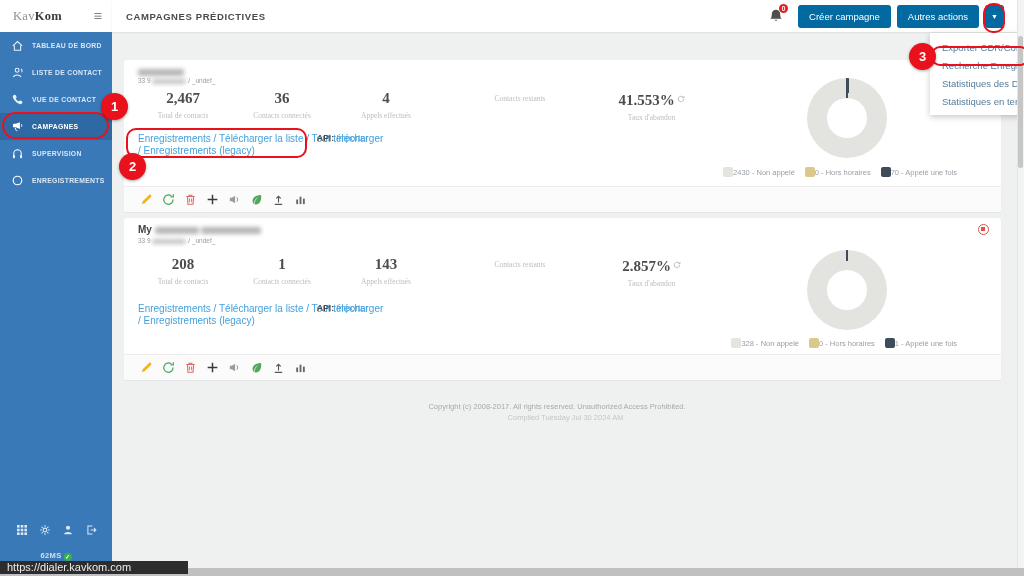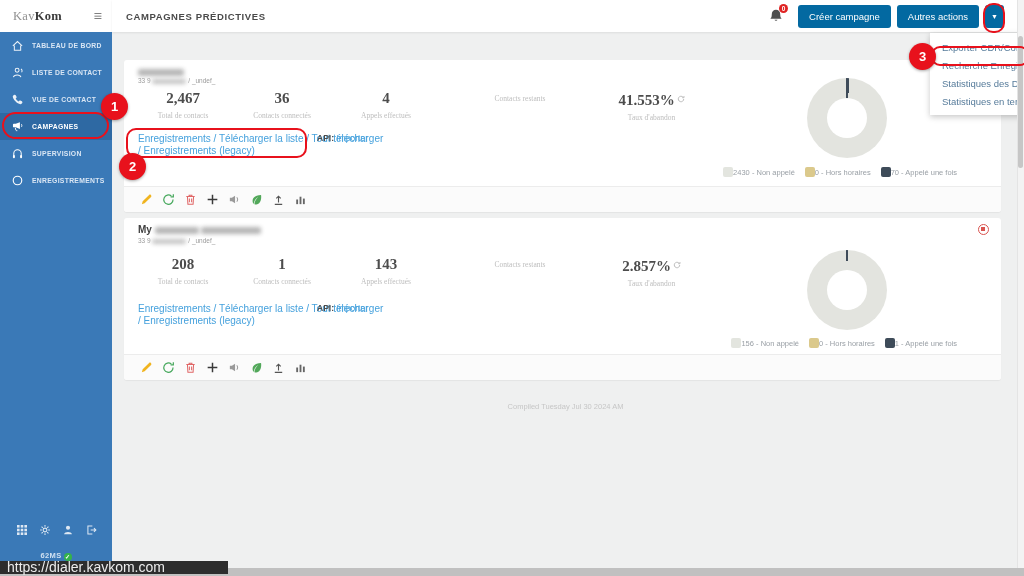--- a/index.html
+++ b/index.html
@@ -81,22 +81,22 @@
   
   .page-footer { position:absolute; left:112px; top:402px; width:890px; text-align:center;
                  font-size:7.5px; color:#a9a9a9; line-height:1.4; }
   .page-footer .dim { color:#c6c6c6;padding-left:17px; }
 
   
   .scroll-track { position:absolute; right:0; top:0; width:7px; height:576px; background:#f3f3f3;
                   border-left:1px solid #e4e4e4; z-index:25; }
   .scroll-thumb { position:absolute; right:1px; top:36px; width:5px; height:132px; background:#c6c6c6; border-radius:3px; }
   .bottom-strip { position:absolute; left:0; bottom:0; width:1024px; height:8px; background:#c0c0c0; z-index:26; }
-  .url-tooltip { position:absolute; left:0; bottom:2px; width:228px; height:13px; background:#2d2d2d; color:#ececec;
-                 font-size:14px; line-height:13px; padding-left:7px; z-index:30; }
+  .url-tooltip { position:absolute; left:0; bottom:2px; width:188px; height:13px; background:#2d2d2d; color:#ececec;
+                 font-size:11px; line-height:13px; padding-left:7px; z-index:30; }
 
   
   .ann { position:absolute; z-index:40; pointer-events:none; }
   .ann-box { border:2.5px solid #e8111c; border-radius:12px; }
   .ann-circle { width:27px; height:27px; border-radius:50%; background:#e8111c; color:#fff; font-size:13px;
                 font-weight:bold; display:flex; align-items:center; justify-content:center;
                 box-shadow:0 1px 3px rgba(0,0,0,.35); }
 </style>
 </head>
 <body>
@@ -370,21 +370,21 @@
     <div class="api" style="top:85px;">
       <b>API:</b>
       <a>Importer</a>
     </div>
     <div class="donut donut2g" style="top:32px;">
         <div class="hole"></div>
       </div>
     <div class="legend" style="top:120px;">
       <span class="leg-item">
           <span class="swatch sw-gray"></span>
-          <span>156 - Non appelé</span>
+          <span>328 - Non appelé</span>
         </span>
       <span class="leg-item">
           <span class="swatch sw-tan"></span>
           <span>0 - Hors horaires</span>
         </span>
       <span class="leg-item">
           <span class="swatch sw-dark"></span>
           <span>1 - Appelé une fois</span>
         </span>
     </div>
@@ -430,20 +430,21 @@
           <svg viewBox="0 0 14 14" fill="#666">
             <rect x="2.4" y="7" width="2" height="5"></rect>
             <rect x="6" y="4" width="2" height="8"></rect>
             <rect x="9.6" y="6" width="2" height="6"></rect>
           </svg>
         </span>
     </div>
   </div>
 
   <div class="page-footer">
+    <div>Copyright (c) 2008-2017. All rights reserved. Unauthorized Access Prohibited.</div>
     <div class="dim">Compiled Tuesday Jul 30 2024 AM</div>
   </div>
 
   <div class="scroll-track">
     <div class="scroll-thumb"></div>
   </div>
   <div class="bottom-strip"></div>
   <div class="url-tooltip">https://dialer.kavkom.com</div>
 
   <div class="ann ann-box" style="left:2px; top:112px; width:107px; height:27px; border-radius:14px;"></div>

